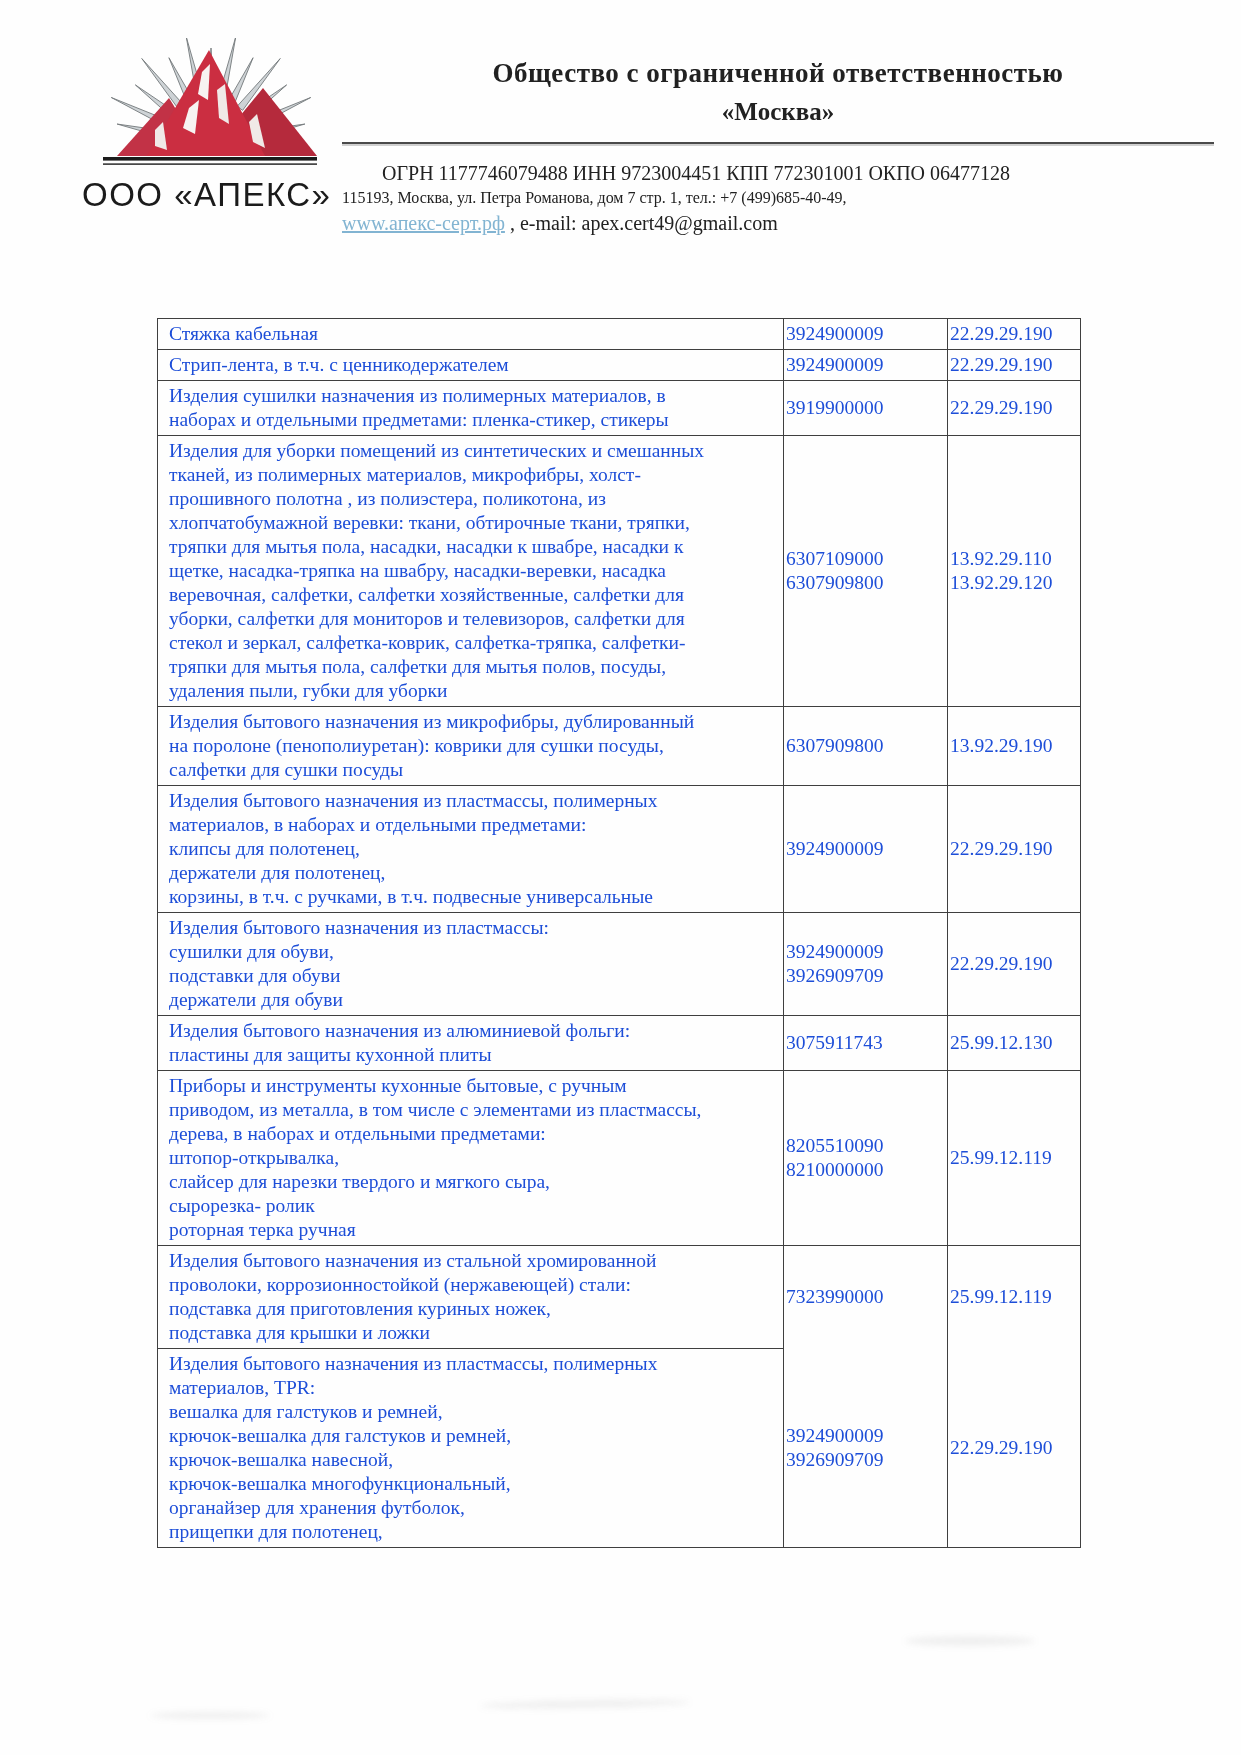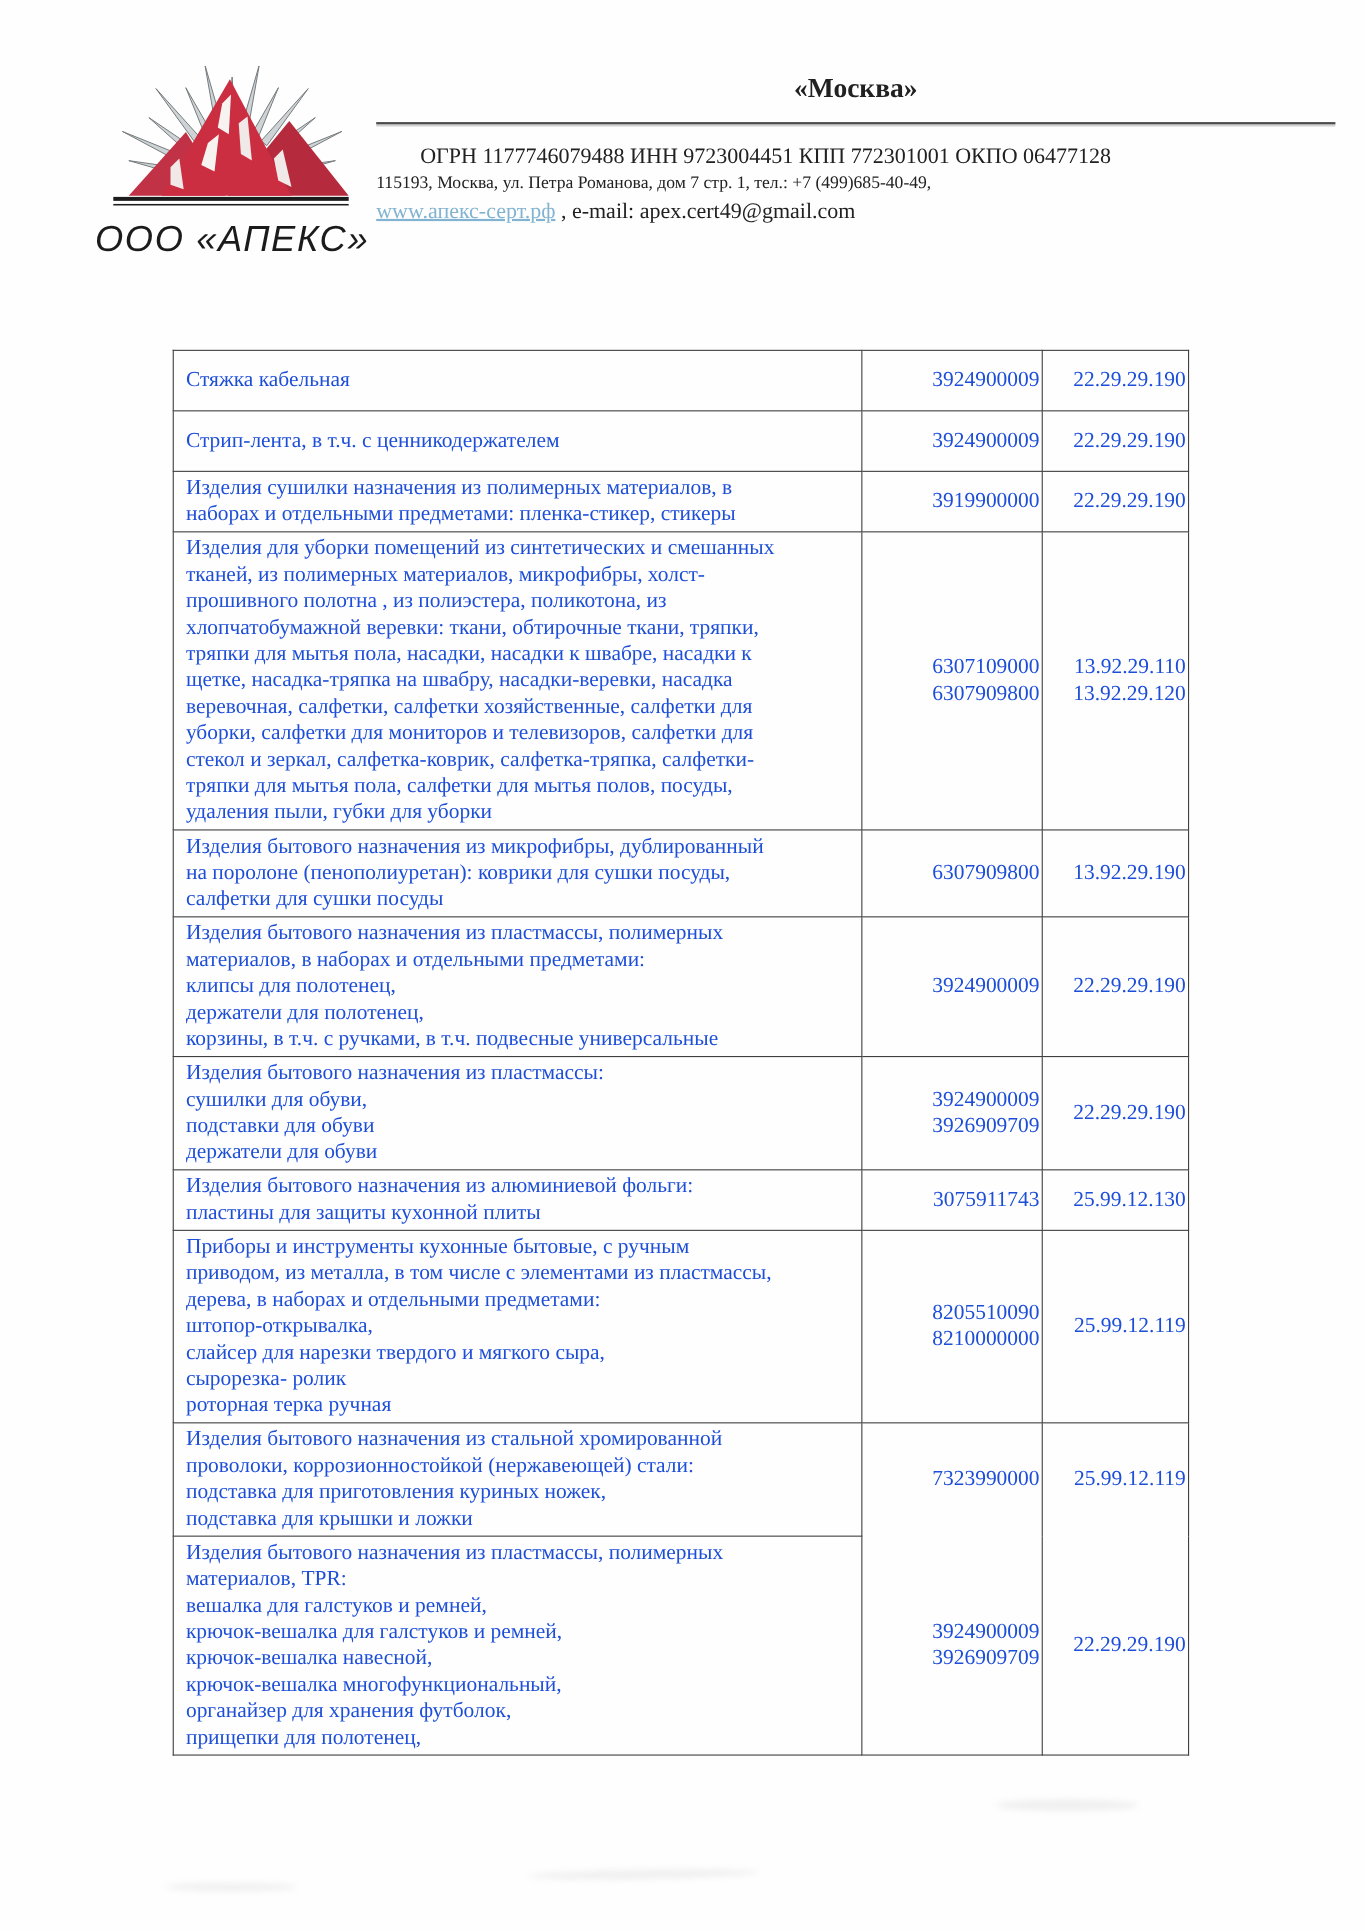--- a/index.html
+++ b/index.html
@@ -6,21 +6,21 @@
   .page{
     position:relative;
     width:1241px;height:1755px;
     background:#fefefe;
     font-family:"Liberation Serif","DejaVu Serif",serif;
     color:#212121;
     overflow:hidden;
   }
 
   
-  .logo{position:absolute;left:82px;top:60px;width:258px;text-align:center;font-style:italic;}
+  .logo{position:absolute;left:82px;top:38px;width:258px;text-align:left;}
   .logo svg{display:block;margin:0 auto;}
   .logo-text{
     margin-top:4px;
     font-family:"Liberation Sans","DejaVu Sans",sans-serif;
     font-size:33px;letter-spacing:1.5px;color:#1b1b1b;white-space:nowrap;
   }
 
   
   .head{position:absolute;left:342px;top:58px;width:872px;}
   .org-type{text-align:center;font-size:27px;font-weight:bold;letter-spacing:.5px;}
@@ -40,21 +40,21 @@
     border-collapse:collapse;table-layout:fixed;
     font-size:19.5px;color:#1d4ed8;
   }
   table.goods td{
     border:1.6px solid #3f3f3f;
     vertical-align:middle;
     white-space:pre-line;
     line-height:24px;
   }
   td.desc{padding:3px 8px 3px 11px;}
-  td.code{text-align:right;padding:15px 2px;}
+  td.code{text-align:left;padding:3px 2px;}
   
   tr.cut td.code{border-bottom-style:hidden;}
 
   
   .smudge{position:absolute;background:rgba(110,110,110,.10);filter:blur(3px);border-radius:50%;}
   .sm1{left:905px;top:1636px;width:130px;height:10px;}
   .sm2{left:480px;top:1700px;width:210px;height:8px;transform:rotate(-1deg);}
   .sm3{left:150px;top:1712px;width:120px;height:7px;}
 </style>
 </head>
@@ -87,20 +87,21 @@
       <polygon points="128,52 136,46 140,86 130,80" fill="#f0e9e7"></polygon>
       <polygon points="160,84 168,76 176,110 164,104" fill="#f0e9e7"></polygon>
       <polygon points="66,92 74,84 78,112 66,108" fill="#f0e9e7"></polygon>
       <rect x="14" y="119" width="214" height="3.6" fill="#1c1c1c"></rect>
       <rect x="14" y="125.4" width="214" height="1.4" fill="#1c1c1c"></rect>
     </svg>
     <div class="logo-text">ООО «АПЕКС»</div>
   </div>
 
   <div class="head">
+    <div class="org-type">Общество с ограниченной ответственностью</div>
     <div class="org-name">«Москва»</div>
     <div class="rule"></div>
     <div class="req">ОГРН 1177746079488 ИНН 9723004451 КПП 772301001 ОКПО 06477128</div>
     <div class="addr">115193, Москва, ул. Петра Романова, дом 7 стр. 1, тел.: +7 (499)685-40-49,</div>
     <div class="web"><span class="url">www.апекс-серт.рф</span> <span>, e-mail: apex.cert49@gmail.com</span></div>
   </div>
 
   <table class="goods">
     <colgroup>
         <col style="width:626px">

